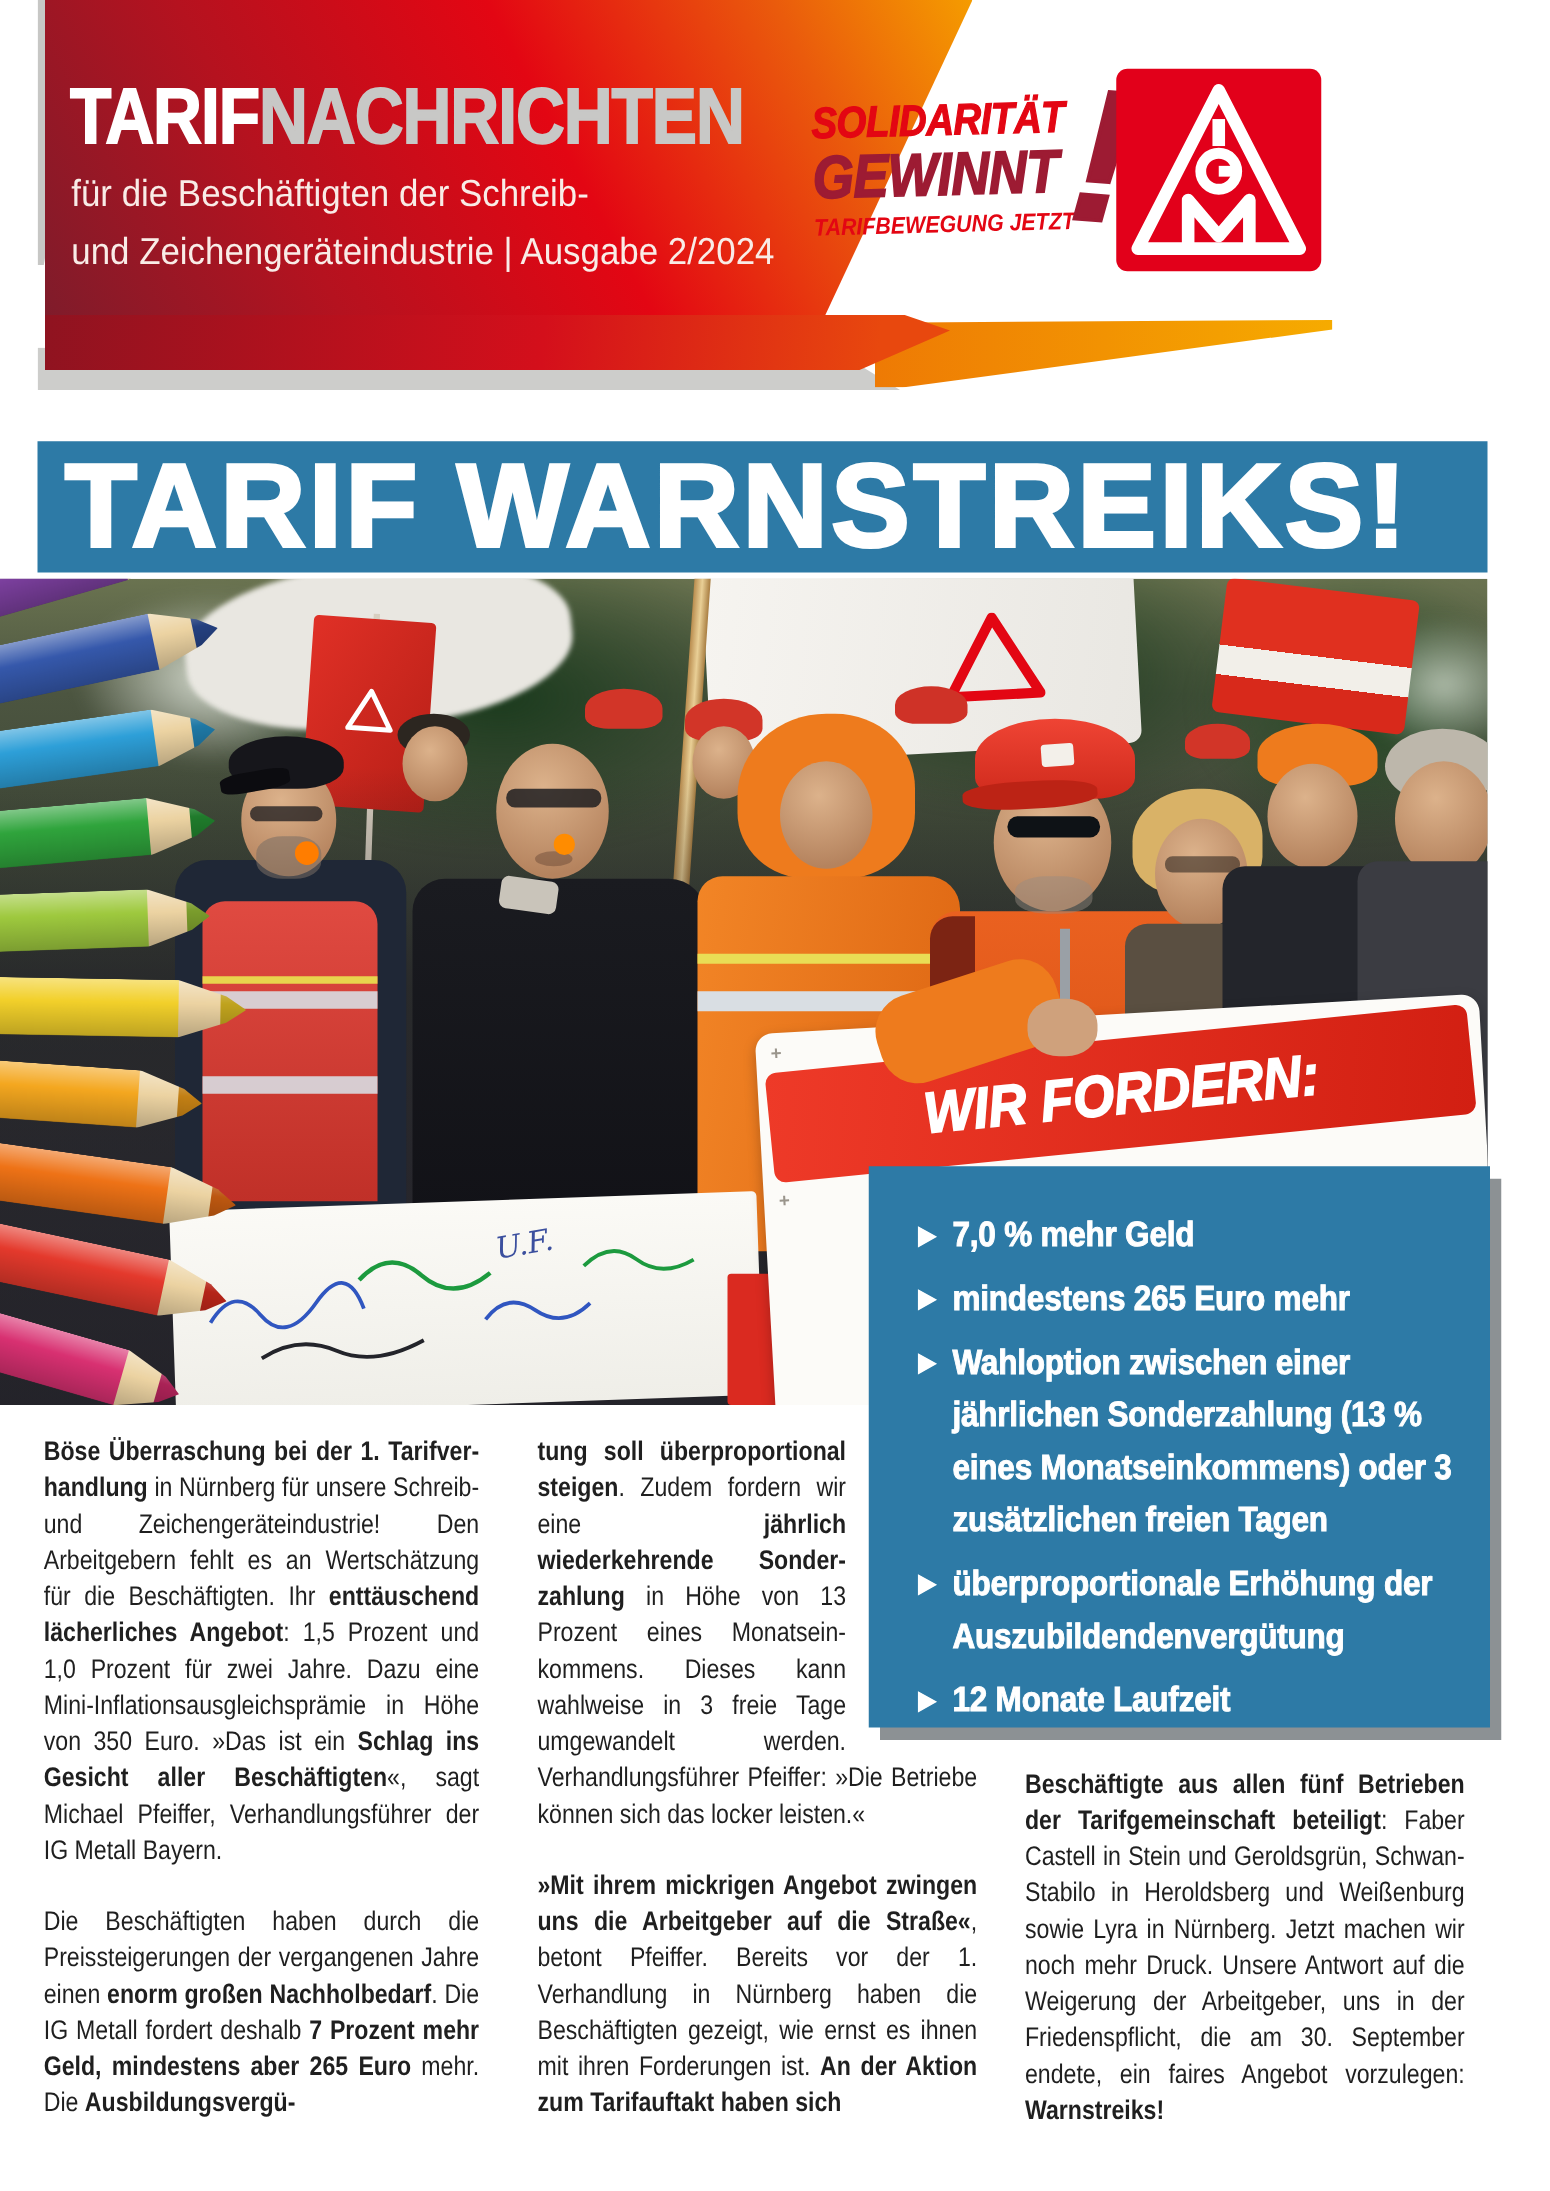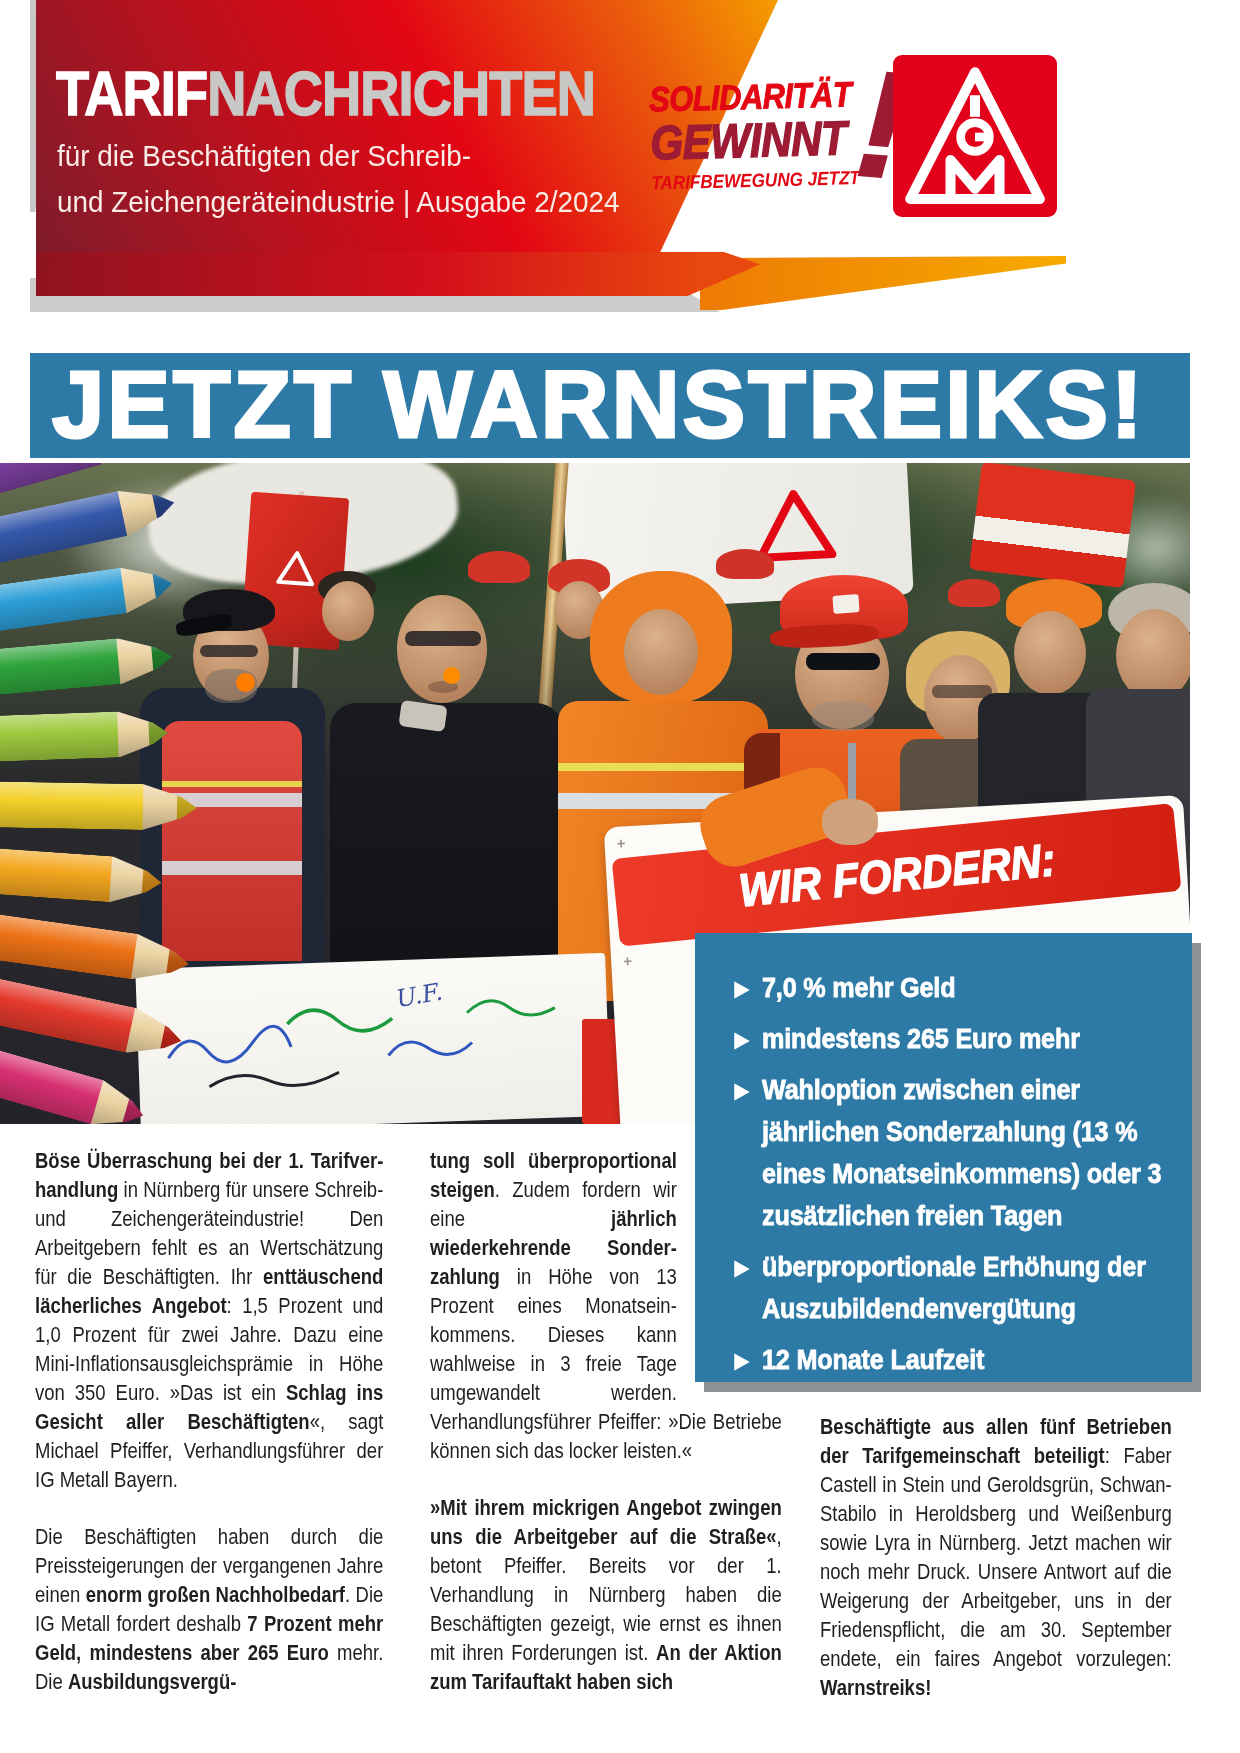--- a/index.html
+++ b/index.html
@@ -115,21 +115,21 @@
       <path d="M50 5 L95 93 L5 93 Z" fill="none" stroke="#fff" stroke-width="7" stroke-linejoin="round"></path>
       <rect x="46.5" y="21" width="7" height="15" fill="#fff"></rect>
       <circle cx="50" cy="50" r="10" fill="none" stroke="#fff" stroke-width="6"></circle>
       <rect x="50" y="47" width="11" height="6" fill="#fff"></rect>
       <path d="M33 91 V66 L50 86 L67 66 V91" fill="none" stroke="#fff" stroke-width="7" stroke-linejoin="round"></path>
     </svg>
   </div>
 
 
   <div class="abs banner">
-    <div class="banner-text">JETZT WARNSTREIKS!</div>
+    <div class="banner-text">TARIF WARNSTREIKS!</div>
   </div>
 
   <div class="abs photo">
     <div class="abs" style="inset:0;background:linear-gradient(180deg,#6a7350 0%,#4c5540 14%,#414a39 30%,#3c3e3b 48%,#403f44 70%,#45434a 100%);"></div>
     <div class="abs" style="left:160px;top:-30px;width:480px;height:250px;background:radial-gradient(ellipse,rgba(25,58,28,.95),rgba(25,58,28,0) 70%);filter:blur(5px);"></div>
     <div class="abs" style="left:600px;top:-40px;width:430px;height:230px;background:radial-gradient(ellipse,rgba(25,58,28,.9),rgba(25,58,28,0) 70%);filter:blur(5px);"></div>
     <div class="abs" style="left:950px;top:-10px;width:280px;height:220px;background:radial-gradient(ellipse,rgba(30,70,32,.9),rgba(30,70,32,0) 70%);filter:blur(5px);"></div>
     <div class="abs" style="left:60px;top:10px;width:220px;height:140px;background:radial-gradient(ellipse,rgba(235,240,230,.85),rgba(235,240,230,0) 70%);filter:blur(7px);"></div>
     <div class="abs" style="left:1080px;top:30px;width:150px;height:110px;background:radial-gradient(ellipse,rgba(205,215,200,.8),rgba(205,215,200,0) 70%);filter:blur(6px);"></div>
     <div class="abs" style="left:148px;top:-12px;width:310px;height:130px;background:#e9e7e1;border-radius:45%;transform:rotate(-6deg);filter:blur(2px);"></div>

